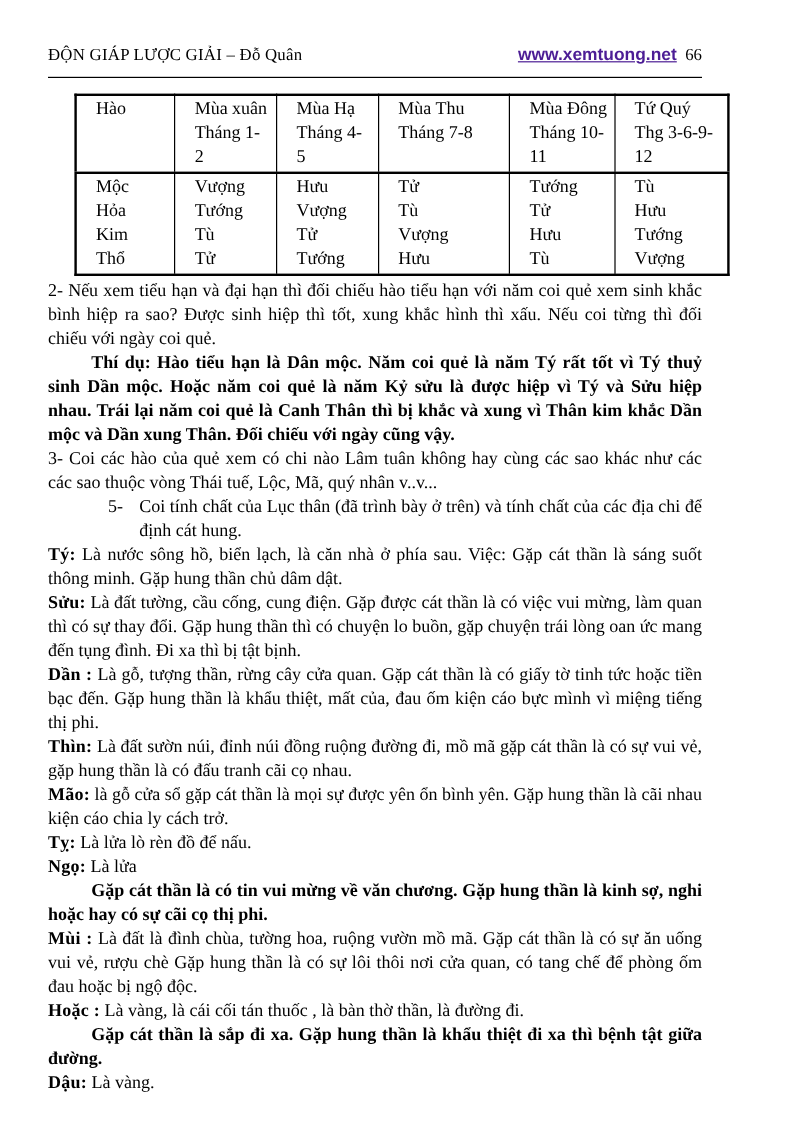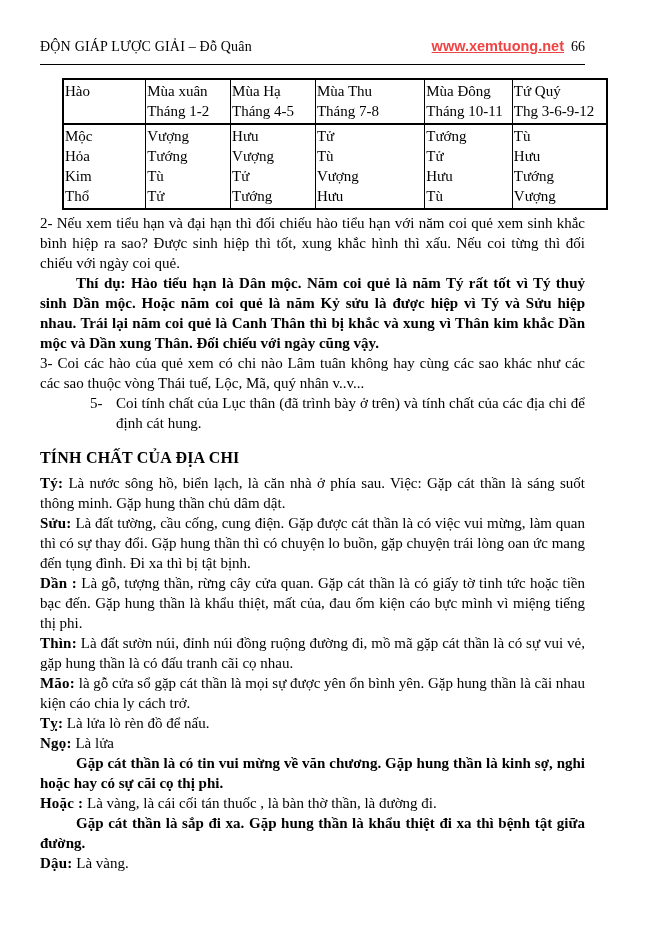--- a/index.html
+++ b/index.html
@@ -15,37 +15,37 @@
     line-height:20px;
     overflow:hidden;
   }
   
   .hdr{display:flex;justify-content:space-between;align-items:baseline;}
   .hdr-title{font-size:14px;letter-spacing:.2px;}
   .hdr-right{display:flex;align-items:baseline;gap:7px;}
   .site-link{
     font-family:"Liberation Sans", sans-serif;
     font-weight:bold;font-size:14.5px;
-    color:#ef4444;text-decoration:underline;
+    color:#4c1d95;text-decoration:underline;
   }
   .pg-num{font-size:14px;}
   .hdr-rule{border:none;border-top:1.5px solid #000;margin:7px 0 13px 0;}
 
   
   table.season{
     border-collapse:collapse;
     margin-left:22px;
     width:546px;
     table-layout:fixed;
     border:2px solid #000;
   }
   table.season thead tr{border-bottom:2px solid #000;}
   table.season th, table.season td{
     border:1px solid #000;
-    padding:1px 6px 2px 1px;
+    padding:1px 6px 2px 16px;
     font-weight:normal;
     text-align:left;
     vertical-align:top;
     font-size:15px;line-height:20px;
   }
   .tline{min-height:20px;}
 
   
   .flow{margin-top:3px;}
   p.para{margin:0;text-align:justify;}
@@ -158,29 +158,29 @@
 
   <div class="flow">
     <p class="para">2- Nếu xem tiểu hạn và đại hạn thì đối chiếu hào tiểu hạn với năm coi quẻ xem sinh khắc bình hiệp ra sao? Được sinh hiệp thì tốt, xung khắc hình thì xấu. Nếu coi từng thì đối chiếu với ngày coi quẻ.</p>
     <p class="para ind">Thí dụ: Hào tiểu hạn là Dân mộc. Năm coi quẻ là năm Tý rất tốt vì Tý thuỷ sinh Dần mộc. Hoặc năm coi quẻ là năm Kỷ sửu là được hiệp vì Tý và Sửu hiệp nhau. Trái lại năm coi quẻ là Canh Thân thì bị khắc và xung vì Thân kim khắc Dần mộc và Dần xung Thân. Đối chiếu với ngày cũng vậy.</p>
     <p class="para">3- Coi các hào của quẻ xem có chi nào Lâm tuân không hay cùng các sao khác như các các sao thuộc vòng Thái tuế, Lộc, Mã, quý nhân v..v...</p>
     <div class="li5">
       <span class="num">5-</span>
       <div class="litext">Coi tính chất của Lục thân (đã trình bày ở trên) và tính chất của các địa chi để định cát hung.</div>
     </div>
 
-    <h2 class="section">TÍNH CHẤT CỦA ĐỊA CHI</h2>
 
     <p class="entry"><b>Tý:</b> <span>Là nước sông hồ, biển lạch, là căn nhà ở phía sau. Việc: Gặp cát thần là sáng suốt thông minh. Gặp hung thần chủ dâm dật.</span></p>
     <p class="entry"><b>Sửu:</b> <span>Là đất tường, cầu cống, cung điện. Gặp được cát thần là có việc vui mừng, làm quan thì có sự thay đổi. Gặp hung thần thì có chuyện lo buồn, gặp chuyện trái lòng oan ức mang đến tụng đình. Đi xa thì bị tật bịnh.</span></p>
     <p class="entry"><b>Dần :</b> <span>Là gỗ, tượng thần, rừng cây cửa quan. Gặp cát thần là có giấy tờ tinh tức hoặc tiền bạc đến. Gặp hung thần là khẩu thiệt, mất của, đau ốm kiện cáo bực mình vì miệng tiếng thị phi.</span></p>
     <p class="entry"><b>Thìn:</b> <span>Là đất sườn núi, đỉnh núi đồng ruộng đường đi, mồ mã gặp cát thần là có sự vui vẻ, gặp hung thần là có đấu tranh cãi cọ nhau.</span></p>
     <p class="entry"><b>Mão:</b> <span>là gỗ cửa sổ gặp cát thần là mọi sự được yên ổn bình yên. Gặp hung thần là cãi nhau kiện cáo chia ly cách trở.</span></p>
     <p class="entry"><b>Tỵ:</b> <span>Là lửa lò rèn đồ để nấu.</span></p>
     <p class="entry"><b>Ngọ:</b> <span>Là lửa</span></p>
     <p class="para ind">Gặp cát thần là có tin vui mừng về văn chương. Gặp hung thần là kinh sợ, nghi hoặc hay có sự cãi cọ thị phi.</p>
+    <p class="entry"><b>Mùi :</b> <span>Là đất là đình chùa, tường hoa, ruộng vườn mồ mã. Gặp cát thần là có sự ăn uống vui vẻ, rượu chè Gặp hung thần là có sự lôi thôi nơi cửa quan, có tang chế để phòng ốm đau hoặc bị ngộ độc.</span></p>
     <p class="entry"><b>Hoặc :</b> <span>Là vàng, là cái cối tán thuốc , là bàn thờ thần, là đường đi.</span></p>
     <p class="para ind">Gặp cát thần là sắp đi xa. Gặp hung thần là khẩu thiệt đi xa thì bệnh tật giữa đường.</p>
     <p class="entry"><b>Dậu:</b> <span>Là vàng.</span></p>
 
   </div>
 
 </div>
 
 </body></html>

